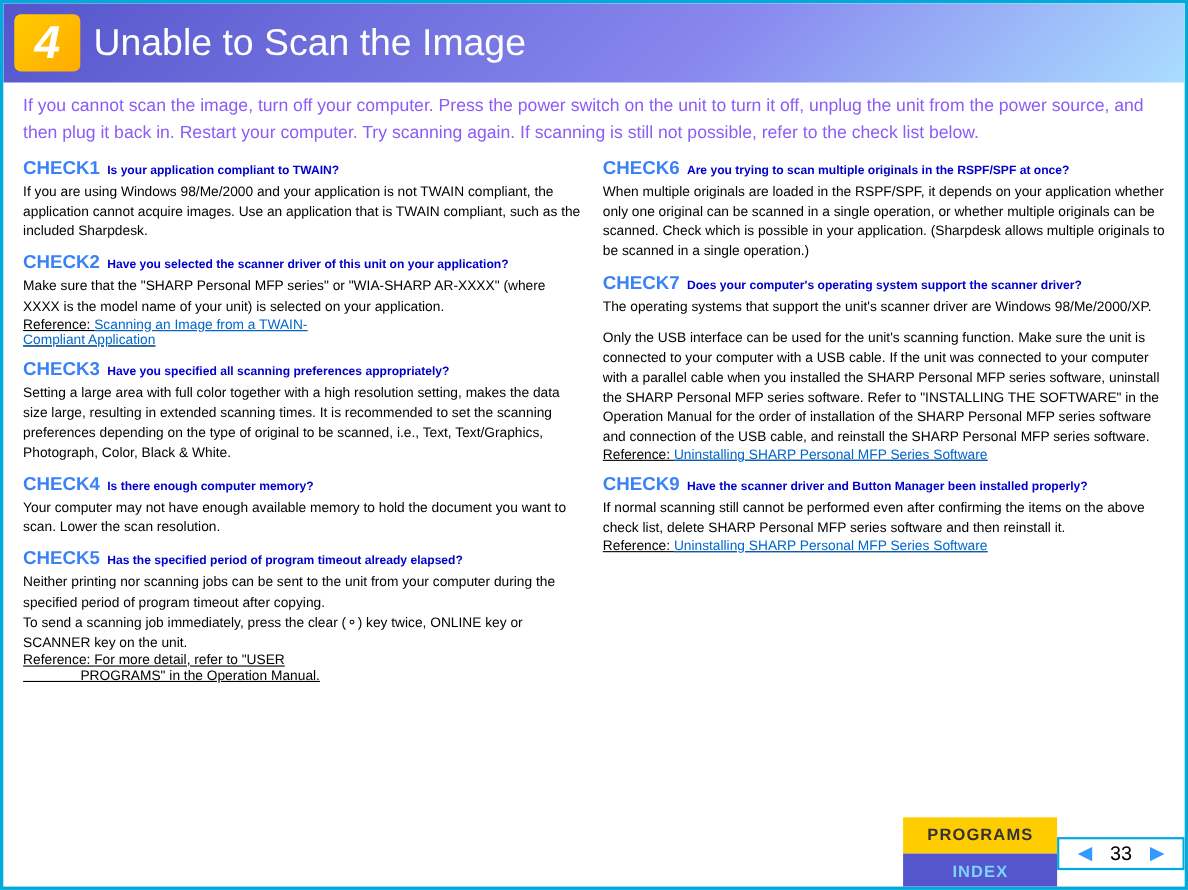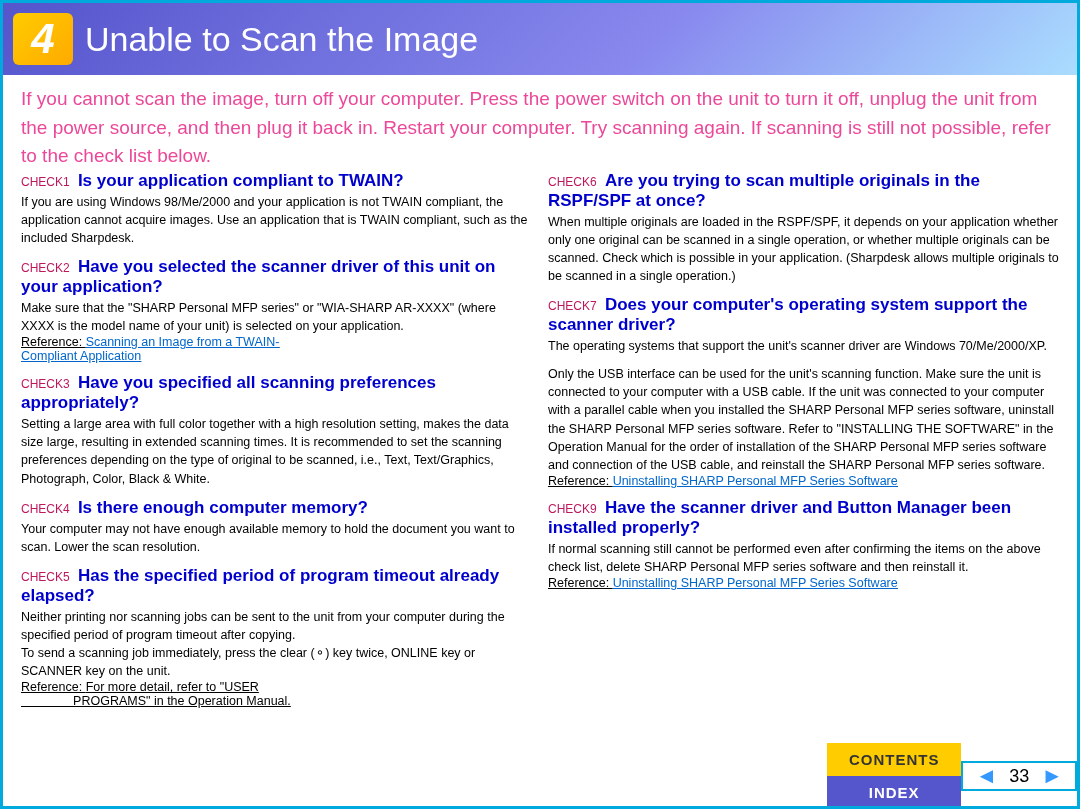--- a/index.html
+++ b/index.html
@@ -41,22 +41,23 @@
       font-size: 34px;
       font-weight: normal;
     }
 
     
     .content {
       padding: 0 18px;
     }
 
     .intro-text {
-      font-size: 19px;
-      color: #ec4899;
+      font-size: 16px;
+      color: #8b5cf6;
+      margin-bottom: 10px;
       line-height: 1.5;
     }
 
     
     .columns {
       display: flex;
       gap: 16px;
     }
     .col-left {
       flex: 1;
@@ -64,28 +65,28 @@
     }
     .col-right {
       flex: 1;
       font-size: 12.5px;
     }
 
     .check-item {
       margin-bottom: 10px;
     }
     .check-label {
-      color: #be185d;
-      font-weight: normal;
-      font-size: 12px;
+      color: #3b82f6;
+      font-weight: bold;
+      font-size: 17px;
     }
     .check-title {
       color: #0000cc;
       font-weight: bold;
-      font-size: 17px;
+      font-size: 11px;
     }
     .check-body {
       color: #000000;
       line-height: 1.45;
       margin-top: 2px;
     }
     .check-ref {
       color: #000;
       font-size: 12.5px;
       text-decoration: underline;
@@ -122,21 +123,21 @@
       padding: 8px 22px;
       display: flex;
       align-items: center;
       justify-content: center;
       border: none;
       cursor: pointer;
       letter-spacing: 1px;
     }
     .btn-index {
       background: #5555cc;
-      color: #ffffff;
+      color: #7dd3fc;
       font-weight: bold;
       font-size: 15px;
       padding: 8px 22px;
       display: flex;
       align-items: center;
       justify-content: center;
       border: none;
       cursor: pointer;
       letter-spacing: 1px;
     }
@@ -245,21 +246,21 @@
           <span class="check-title">&nbsp;Are you trying to scan multiple originals in the RSPF/SPF at once?</span>
         </div>
         <div class="check-body">When multiple originals are loaded in the RSPF/SPF, it depends on your application whether only one original can be scanned in a single operation, or whether multiple originals can be scanned. Check which is possible in your application. (Sharpdesk allows multiple originals to be scanned in a single operation.)</div>
       </div>
 
       <div class="check-item">
         <div>
           <span class="check-label">CHECK7</span>
           <span class="check-title">&nbsp;Does your computer's operating system support the scanner driver?</span>
         </div>
-        <div class="check-body">The operating systems that support the unit's scanner driver are Windows 70/Me/2000/XP.</div>
+        <div class="check-body">The operating systems that support the unit's scanner driver are Windows 98/Me/2000/XP.</div>
       </div>
 
       <div class="check-item">
         <div class="check-body">Only the USB interface can be used for the unit's scanning function. Make sure the unit is connected to your computer with a USB cable. If the unit was connected to your computer with a parallel cable when you installed the SHARP Personal MFP series software, uninstall the SHARP Personal MFP series software. Refer to "INSTALLING THE SOFTWARE" in the Operation Manual for the order of installation of the SHARP Personal MFP series software and connection of the USB cable, and reinstall the SHARP Personal MFP series software.</div>
         <div class="check-ref">
           <span>Reference: </span>
           <a class="check-link">Uninstalling SHARP Personal MFP Series Software</a>
         </div>
       </div>
 
@@ -276,21 +277,21 @@
       </div>
 
     </div>
   </div>
 </div>
 
 <div class="bottom-bar">
   <div class="bottom-left"></div>
   <div class="bottom-right">
     <div class="contents-index-wrap">
-      <button class="btn-contents">CONTENTS</button>
+      <button class="btn-contents">PROGRAMS</button>
       <button class="btn-index">INDEX</button>
     </div>
     <div class="nav-area">
       <span class="nav-left">◄</span>
       <span class="nav-page">33</span>
       <span class="nav-right">►</span>
     </div>
   </div>
 </div>
 

